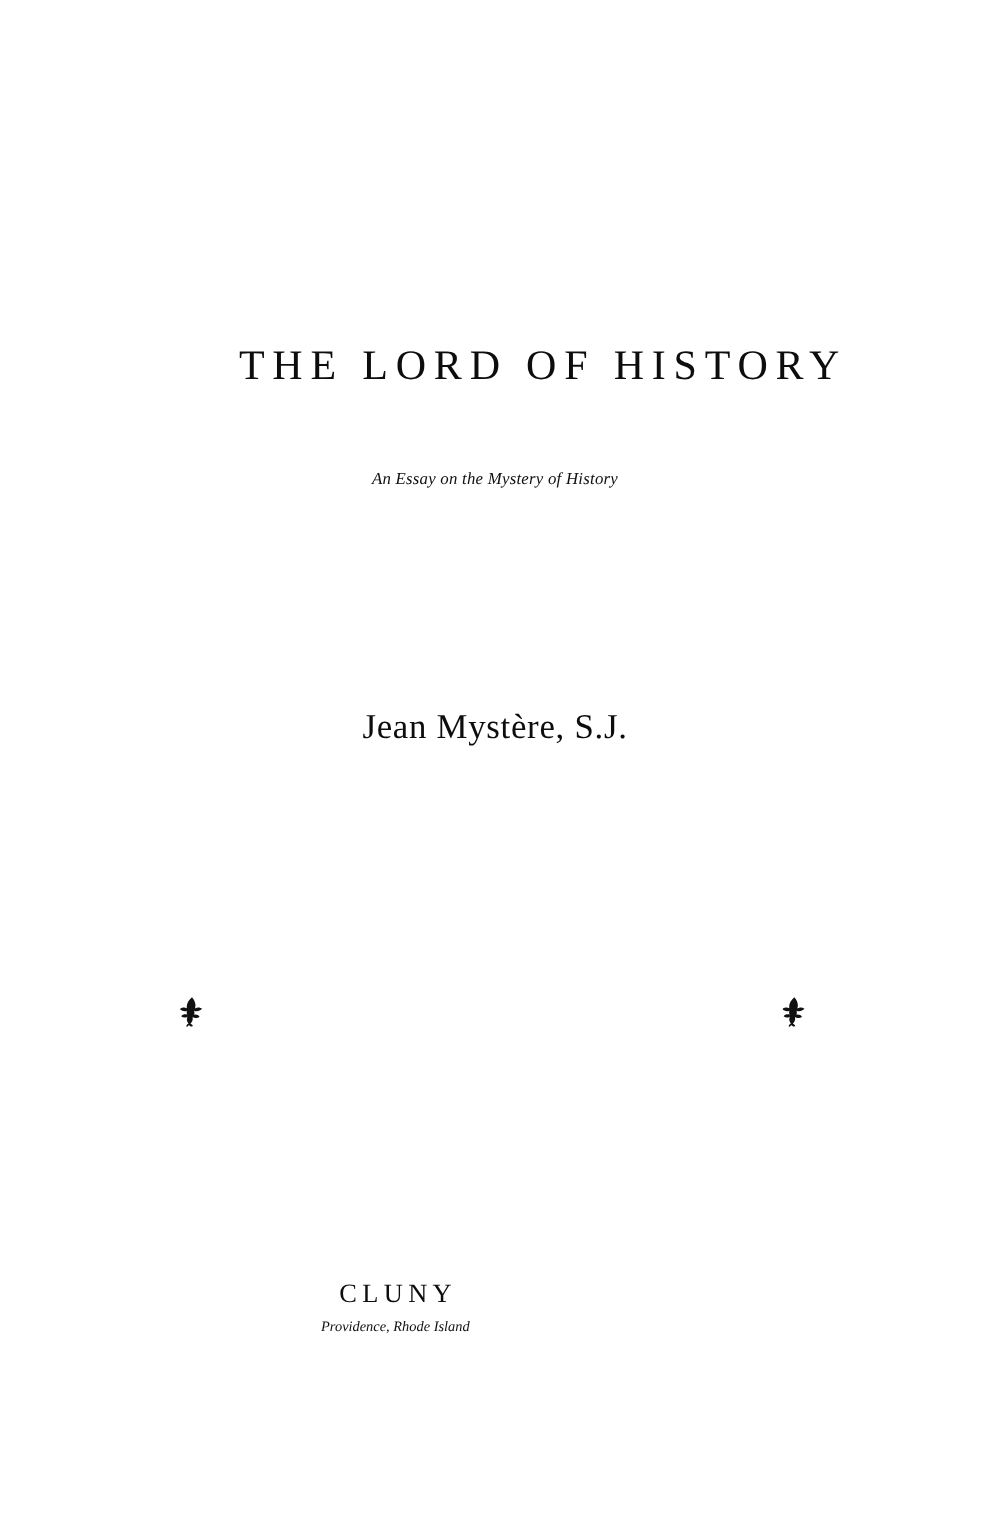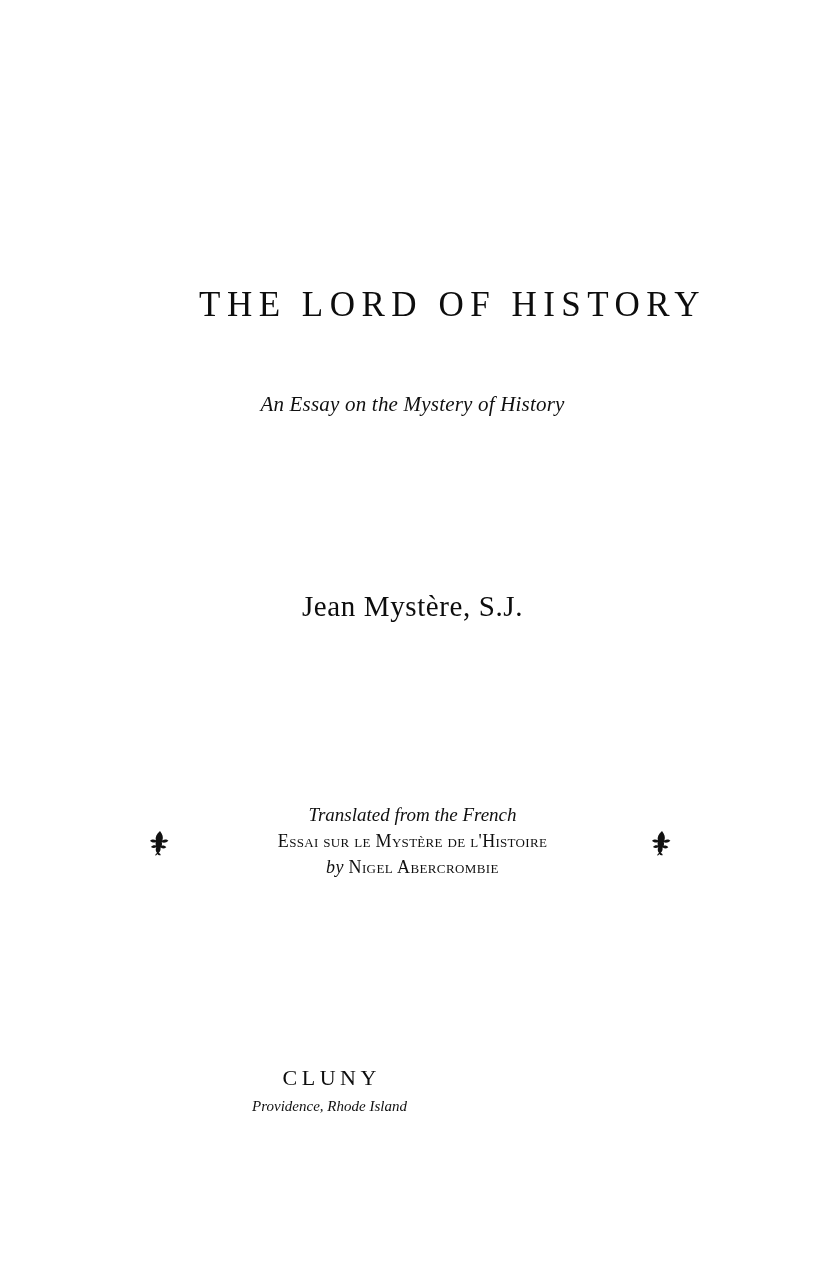--- a/index.html
+++ b/index.html
@@ -45,21 +45,21 @@
     position: absolute;
     top: 392px;
     left: 0;
     width: 825px;
     text-align: center;
   }
 
   .book-subtitle {
     font-family: "Liberation Serif", serif;
     font-style: italic;
-    font-size: 21px;
+    font-size: 14px;
     letter-spacing: 0.2px;
     color: #101010;
   }
 
   .author-block {
     position: absolute;
     top: 590px;
     left: 0;
     width: 825px;
     text-align: center;
@@ -137,21 +137,21 @@
     font-size: 22px;
     letter-spacing: 4.5px;
     text-indent: 4.5px;
     color: #0d0d0d;
   }
 
   .publisher-city {
     margin-top: 7px;
     font-family: "Liberation Serif", serif;
     font-style: italic;
-    font-size: 15px;
+    font-size: 12px;
     color: #101010;
   }
 </style>
 </head>
 <body>
 
 <div class="page">
 
   <div class="title-block">
     <div class="book-title">THE LORD OF HISTORY</div>
@@ -170,26 +170,19 @@
       <path d="M10 1 C12.6 4.2 13.6 7.4 12.4 10.4 C14.6 9 17 9.3 18.4 10.7 C16.6 12.6 13.9 13.2 11.7 12.2 C12.2 13.4 12.2 14.6 11.6 15.6 C13.5 15.2 15.4 15.8 16.3 17.2 C14.5 18.7 12.1 18.8 10.5 17.6 C10.9 19.6 10.3 21.6 8.7 23.1 C9.9 23.5 10.7 24.3 10.7 25.2 C9.4 25.6 8 25.1 7.3 24.1 C7 25 6.2 25.6 5.3 25.6 C5.3 24.4 6 23.4 7.1 23 C5.6 21.2 5.3 19 6.3 17.2 C4.6 18.3 2.4 18.2 1 16.9 C2.2 15.4 4.3 14.9 6.1 15.6 C5.5 14.5 5.4 13.3 5.9 12.2 C3.8 13.1 1.3 12.5 0 10.8 C1.5 9.3 3.9 9.1 5.8 10.2 C5.1 7.2 6.6 3.9 10 1 Z" fill="#111111"></path>
     </svg>
   </div>
 
   <div class="ornament right">
     <svg width="20" height="26" viewBox="0 0 20 26" xmlns="http://www.w3.org/2000/svg">
       <path d="M10 1 C12.6 4.2 13.6 7.4 12.4 10.4 C14.6 9 17 9.3 18.4 10.7 C16.6 12.6 13.9 13.2 11.7 12.2 C12.2 13.4 12.2 14.6 11.6 15.6 C13.5 15.2 15.4 15.8 16.3 17.2 C14.5 18.7 12.1 18.8 10.5 17.6 C10.9 19.6 10.3 21.6 8.7 23.1 C9.9 23.5 10.7 24.3 10.7 25.2 C9.4 25.6 8 25.1 7.3 24.1 C7 25 6.2 25.6 5.3 25.6 C5.3 24.4 6 23.4 7.1 23 C5.6 21.2 5.3 19 6.3 17.2 C4.6 18.3 2.4 18.2 1 16.9 C2.2 15.4 4.3 14.9 6.1 15.6 C5.5 14.5 5.4 13.3 5.9 12.2 C3.8 13.1 1.3 12.5 0 10.8 C1.5 9.3 3.9 9.1 5.8 10.2 C5.1 7.2 6.6 3.9 10 1 Z" fill="#111111"></path>
     </svg>
   </div>
 
-  <div class="translation-block">
-    <div class="trans-line1">Translated from the French</div>
-    <div class="trans-line2">Essai sur le Mystère de l'Histoire</div>
-    <div class="trans-line3">
-      <span class="by">by </span><span class="translator">Nigel Abercrombie</span>
-    </div>
-  </div>
 
   <div class="publisher-block">
     <div class="publisher-name">CLUNY</div>
     <div class="publisher-city">Providence, Rhode Island</div>
   </div>
 
 </div>
 
 </body></html>

